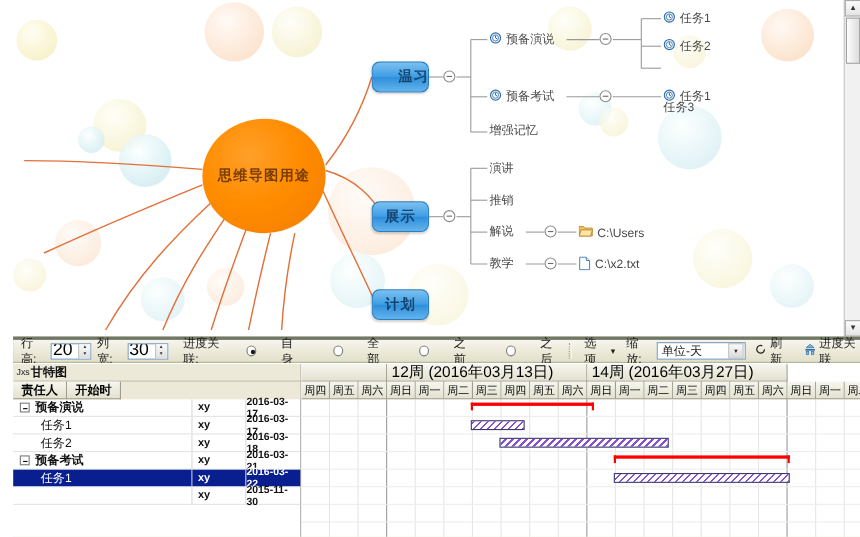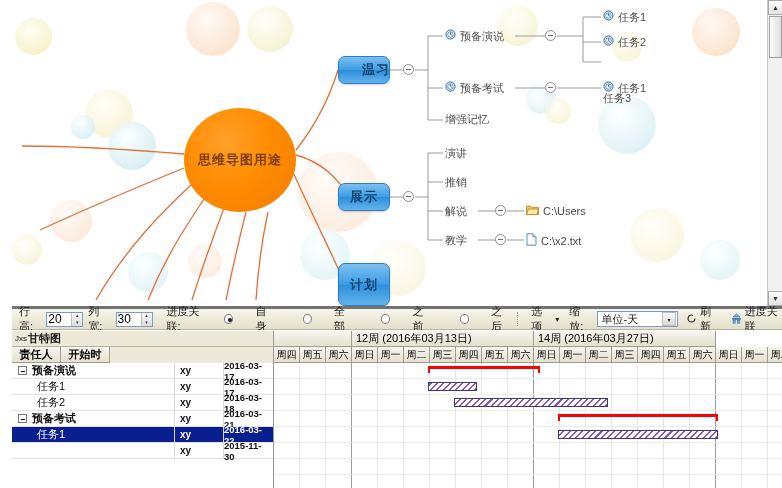--- a/index.html
+++ b/index.html
@@ -95,21 +95,21 @@
     font-size: 11px; color: #1b1b1b;
     padding: 0 2px;
   }
   .tb-label { margin: 0 3px 0 5px; }
   .spin {
     display: inline-flex; align-items: center;
     height: 15px; border: 1px solid #7b9ebd; background: #fff;
   }
   .spin input {
     width: 24px; height: 13px; border: 0; outline: 0;
-    font-size: 12px; font-family: inherit; text-align: left;
+    font-size: 16px; font-family: inherit; text-align: left;
     padding: 0 1px; color: #000; background: transparent;
   }
   .spin .arrows {
     width: 11px; height: 13px; border-left: 1px solid #bfbfbf;
     background: linear-gradient(180deg,#fafafa,#dedede);
     display: flex; flex-direction: column;
   }
   .spin .arrows span {
     flex: 1; display: flex; align-items: center; justify-content: center;
     font-size: 5px; line-height: 1; color: #333;
@@ -204,21 +204,21 @@
     width: 49px; flex: 0 0 49px; font-size: 9.5px; color: #111;
     display: flex; align-items: center; justify-content: flex-end;
     padding-right: 2px; font-weight: bold;
   }
 
   #right-pane { position: relative; flex: 1; height: 160px; overflow: hidden; background:#fff; }
   .wk-row { display: flex; height: 16px; }
   .wk-cell {
     border-right: 1px solid #9e9c8c; border-bottom: 1px solid #9e9c8c;
     background: linear-gradient(180deg,#f7f6ef,#e4e1cf);
-    font-size: 11px; color: #000; display: flex; align-items: center;
+    font-size: 14px; color: #000; display: flex; align-items: center;
     padding-left: 4px; overflow: hidden; white-space: nowrap;
   }
   .day-row { display: flex; height: 16px; justify-content: flex-end; }
   .day-cell {
     width: 26px; flex: 0 0 26px;
     border-right: 1px solid #9e9c8c; border-bottom: 1px solid #9e9c8c;
     background: linear-gradient(180deg,#f7f6ef,#e4e1cf);
     font-size: 10px; color: #000;
     display: flex; align-items: center; justify-content: center;
   }
@@ -325,21 +325,21 @@
     <div class="node central" style="left:184px;top:108px;width:112px;height:104px;">
       <span>思维导图用途</span>
     </div>
 
     <div class="node main-node" style="left:338px;top:56px;width:52px;height:28px;padding-left:24px;">
       <span>温习</span>
     </div>
     <div class="node main-node" style="left:338px;top:183px;width:52px;height:28px;">
       <span>展示</span>
     </div>
-    <div class="node main-node" style="left:338px;top:263px;width:52px;height:43px;text-align:center;">
+    <div class="node main-node" style="left:338px;top:263px;width:52px;height:28px;text-align:center;">
       <span>计划</span>
     </div>
 
     <div class="collapse" style="left:403px;top:64px;"></div>
     <div class="collapse" style="left:403px;top:191px;"></div>
     <div class="collapse" style="left:545px;top:30px;"></div>
     <div class="collapse" style="left:545px;top:82px;"></div>
     <div class="collapse" style="left:495px;top:205px;"></div>
     <div class="collapse" style="left:495px;top:234px;"></div>
 

